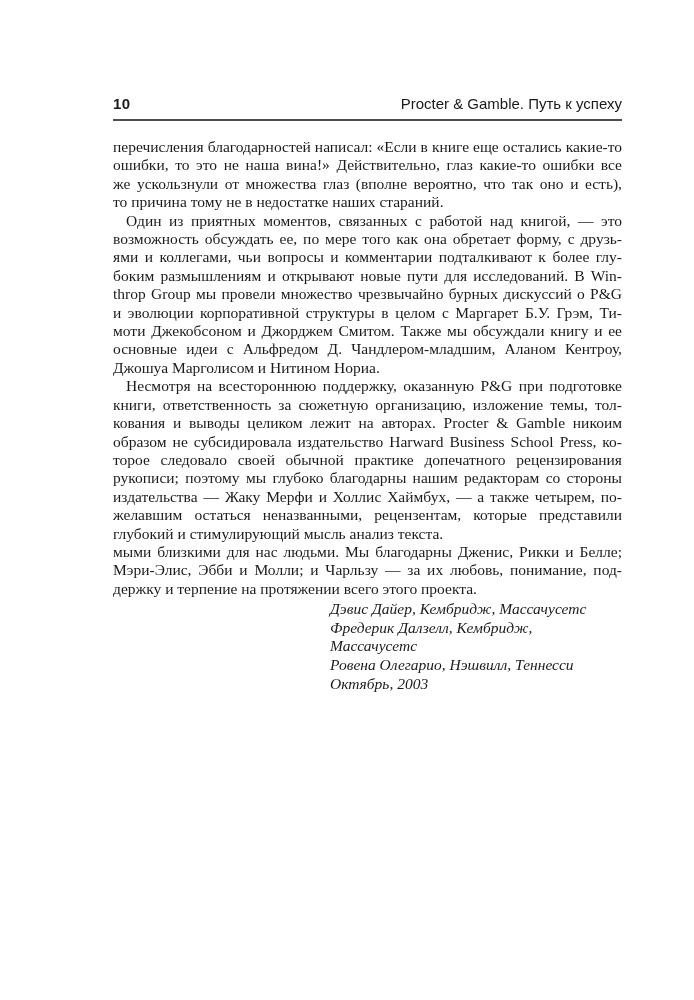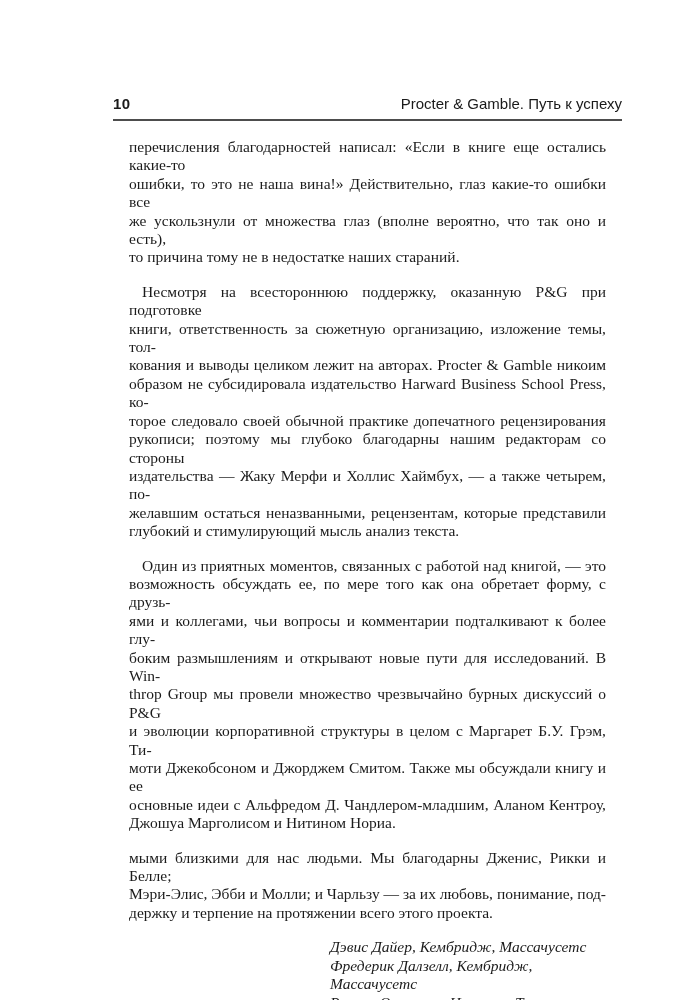--- a/index.html
+++ b/index.html
@@ -31,21 +31,21 @@
   }
   .pagenum { font-weight: bold; letter-spacing: 0.5px; }
   .runtitle { font-weight: normal; margin-top: 32px; }
   .bodytext {
     margin-top: 17px;
     font-family: "Liberation Serif", serif;
     font-size: 15.5px;
     line-height: 18.4px;
     color: #1b1b1b;
   }
-  .paragraph { margin: 16px; }
+  .paragraph { margin: 0; }
   .line {
     text-align: justify;
     text-align-last: justify;
     white-space: normal;
   }
   .line.last {
     text-align: center;
     text-align-last: left;
   }
   .line.indent { text-indent: 13px; }
@@ -71,40 +71,40 @@
     </div>
 
     <div class="bodytext" id="bodytext">
         <div class="paragraph">
           <div class="line">перечисления благодарностей написал: «Если в книге еще остались какие-то</div>
           <div class="line">ошибки, то это не наша вина!» Действительно, глаз какие-то ошибки все</div>
           <div class="line">же ускользнули от множества глаз (вполне вероятно, что так оно и есть),</div>
           <div class="line last">то причина тому не в недостатке наших стараний.</div>
         </div>
         <div class="paragraph">
+          <div class="line indent">Один из приятных моментов, связанных с работой над книгой, — это</div>
+          <div class="line">возможность обсуждать ее, по мере того как она обретает форму, с друзь-</div>
+          <div class="line">ями и коллегами, чьи вопросы и комментарии подталкивают к более глу-</div>
+          <div class="line">боким размышлениям и открывают новые пути для исследований. В Win-</div>
+          <div class="line">throp Group мы провели множество чрезвычайно бурных дискуссий о P&amp;G</div>
+          <div class="line">и эволюции корпоративной структуры в целом с Маргарет Б.У. Грэм, Ти-</div>
+          <div class="line">моти Джекобсоном и Джорджем Смитом. Также мы обсуждали книгу и ее</div>
+          <div class="line">основные идеи с Альфредом Д. Чандлером-младшим, Аланом Кентроу,</div>
+          <div class="line last">Джошуа Марголисом и Нитином Нориа.</div>
+        </div>
+        <div class="paragraph">
           <div class="line indent">Несмотря на всестороннюю поддержку, оказанную P&amp;G при подготовке</div>
           <div class="line">книги, ответственность за сюжетную организацию, изложение темы, тол-</div>
           <div class="line">кования и выводы целиком лежит на авторах. Procter &amp; Gamble никоим</div>
           <div class="line">образом не субсидировала издательство Harward Business School Press, ко-</div>
           <div class="line">торое следовало своей обычной практике допечатного рецензирования</div>
           <div class="line">рукописи; поэтому мы глубоко благодарны нашим редакторам со стороны</div>
           <div class="line">издательства — Жаку Мерфи и Холлис Хаймбух, — а также четырем, по-</div>
           <div class="line">желавшим остаться неназванными, рецензентам, которые представили</div>
           <div class="line last">глубокий и стимулирующий мысль анализ текста.</div>
-        </div>
-        <div class="paragraph">
-          <div class="line indent">Один из приятных моментов, связанных с работой над книгой, — это</div>
-          <div class="line">возможность обсуждать ее, по мере того как она обретает форму, с друзь-</div>
-          <div class="line">ями и коллегами, чьи вопросы и комментарии подталкивают к более глу-</div>
-          <div class="line">боким размышлениям и открывают новые пути для исследований. В Win-</div>
-          <div class="line">throp Group мы провели множество чрезвычайно бурных дискуссий о P&amp;G</div>
-          <div class="line">и эволюции корпоративной структуры в целом с Маргарет Б.У. Грэм, Ти-</div>
-          <div class="line">моти Джекобсоном и Джорджем Смитом. Также мы обсуждали книгу и ее</div>
-          <div class="line">основные идеи с Альфредом Д. Чандлером-младшим, Аланом Кентроу,</div>
-          <div class="line last">Джошуа Марголисом и Нитином Нориа.</div>
         </div>
         <div class="paragraph">
           <div class="line">мыми близкими для нас людьми. Мы благодарны Дженис, Рикки и Белле;</div>
           <div class="line">Мэри-Элис, Эбби и Молли; и Чарльзу — за их любовь, понимание, под-</div>
           <div class="line last">держку и терпение на протяжении всего этого проекта.</div>
         </div>
       </div>
 
     <div class="signature" id="signature">
         <div>Дэвис Дайер, Кембридж, Массачусетс</div>

